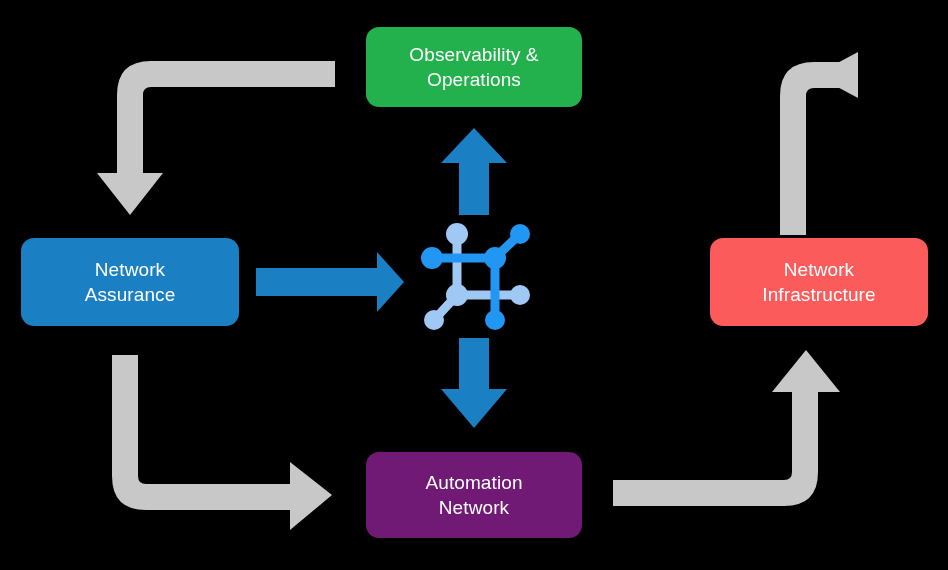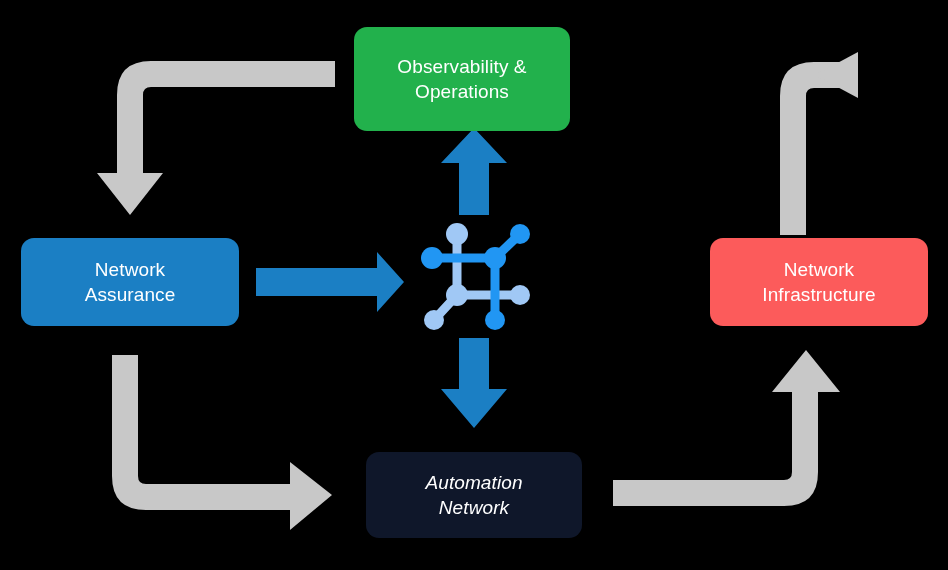--- a/index.html
+++ b/index.html
@@ -24,21 +24,21 @@
     border-radius: 13px;
     color: #ffffff;
     font-size: 19px;
     font-weight: 400;
     line-height: 1.33;
     letter-spacing: 0.1px;
     box-sizing: border-box;
     padding: 4px 10px;
   }
   #box-observability {
-    left: 354px; top: 27px; width: 216px; height: 104px; align-items: center;
+    left: 366px; top: 27px; width: 216px; height: 80px; align-items: center;
   }
   #box-network-operations {
     left: 21px; top: 238px; width: 218px; height: 88px;
   }
   #box-network-infrastructure {
     left: 710px; top: 238px; width: 218px; height: 88px;
   }
   #box-automation {
     left: 366px; top: 452px; width: 216px; height: 86px;
   }
@@ -132,17 +132,17 @@
   </div>
 
   <div class="node-box" id="box-network-operations" style="background: rgb(27, 127, 196); color: rgb(255, 255, 255);">
     <span><span>Network</span><br><span>Assurance</span></span>
   </div>
 
   <div class="node-box" id="box-network-infrastructure" style="background: rgb(252, 91, 91); color: rgb(255, 255, 255);">
     <span><span>Network</span><br><span>Infrastructure</span></span>
   </div>
 
-  <div class="node-box" id="box-automation" style="background: #0f172a; color: rgb(255, 255, 255); font-style: italic;">
+  <div class="node-box" id="box-automation" style="background: #701a75; color: rgb(255, 255, 255);">
     <span><span>Automation</span><br><span>Network</span></span>
   </div>
 
 </div>
 
 </body></html>

